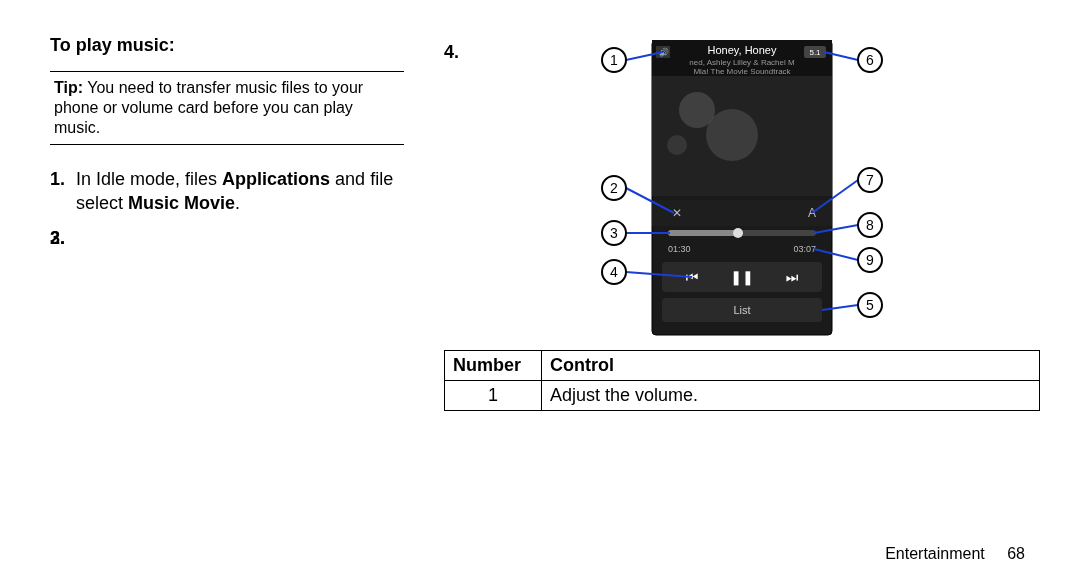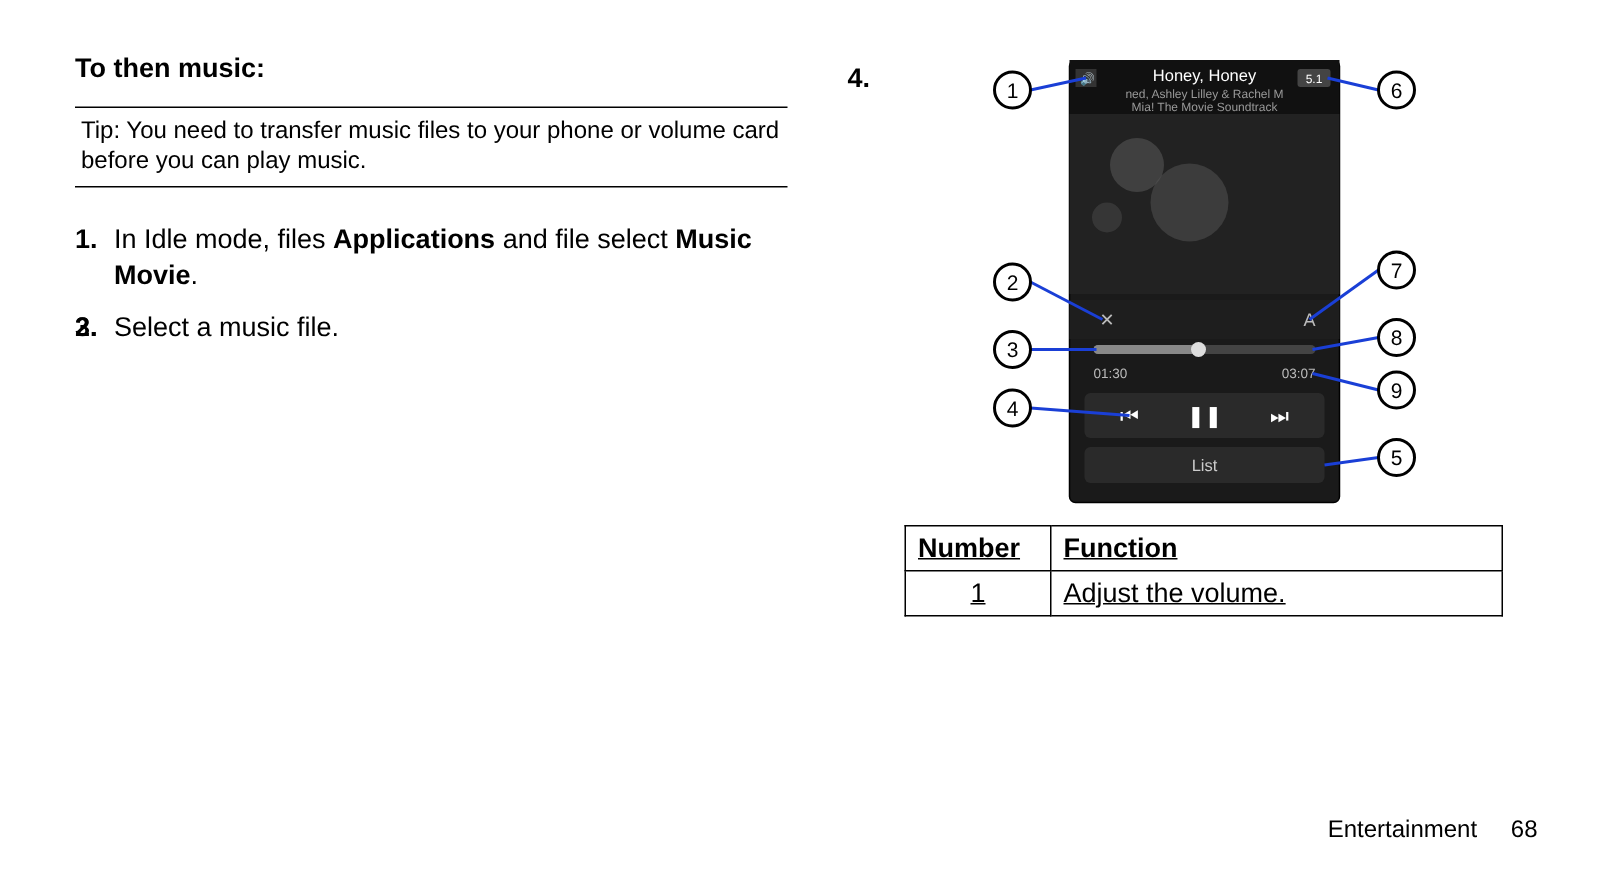--- a/index.html
+++ b/index.html
@@ -32,21 +32,21 @@
     margin: 5px 0 15px 0;
   }
   .tip-box {
     border-top: 1px solid #000;
     border-bottom: 1px solid #000;
     padding: 6px 4px;
     margin: 6px 0 22px 0;
     font-size: 16px;
     line-height: 1.25;
   }
-  .tip-label { font-weight: normal; text-align: right; }
+  .tip-label { font-weight: bold; text-align: right; }
   ol.steps {
     list-style: none;
     padding-left: 26px;
     margin: 0;
   }
   ol.steps > li {
     position: relative;
     margin-bottom: 10px;
     line-height: 1.35;
   }
@@ -60,23 +60,22 @@
   .diagram-wrap {
     display: flex;
     flex-direction: column;
     align-items: center;
     margin-top: 6px;
   }
   svg.diagram { display: block; }
 
   table.func {
     border-collapse: collapse;
-    width: 399px;
+    width: 596px;
     margin-top: 10px;
-    text-decoration: underline;
   }
   table.func th, table.func td {
     border: 1px solid #000;
     padding: 4px 8px;
     text-align: left;
     font-size: 18px;
   }
   table.func th { font-weight: bold; }
   table.func td.n { text-align: center; width: 80px; }
 
@@ -87,36 +86,35 @@
     font-size: 16px;
     text-align: center;
   }
   .footer .sec { padding-right: 18px; }
 </style>
 </head>
 <body>
 
 <div class="page">
   <div class="col col-left">
-    <div class="heading">To then music:</div>
+    <div class="heading">To play music:</div>
     <div class="tip-box">
       <span class="tip-label">Tip:</span>
       <span>You need to transfer music files to your phone or volume card before you can play music.</span>
     </div>
     <ol class="steps">
       <li>
         <span class="num">1.</span>
         <span>In Idle mode, files </span><span class="bold">Applications</span><span> and file select </span><span class="bold">Music Movie</span><span>.</span>
       </li>
       <li>
         <span class="num">2.</span>
       </li>
       <li>
         <span class="num">3.</span>
-        <span>Select a music file.</span>
       </li>
     </ol>
   </div>
 
   <div class="col col-right">
     <ol class="steps" start="4">
       <li>
         <span class="num">4.</span>
       </li>
     </ol>
@@ -196,21 +194,21 @@
           <text x="328" y="225">9</text>
           <circle cx="328" cy="265" r="12" fill="#fff" stroke="#000" stroke-width="2"></circle>
           <text x="328" y="270">5</text>
         </g>
       </svg>
 
       <table class="func">
         <tbody>
             <tr>
           <th>Number</th>
-          <th>Function</th>
+          <th>Control</th>
         </tr>
         <tr>
           <td class="n">1</td>
           <td>Adjust the volume.</td>
         </tr>
       </tbody>
         </table>
     </div>
   </div>
 

